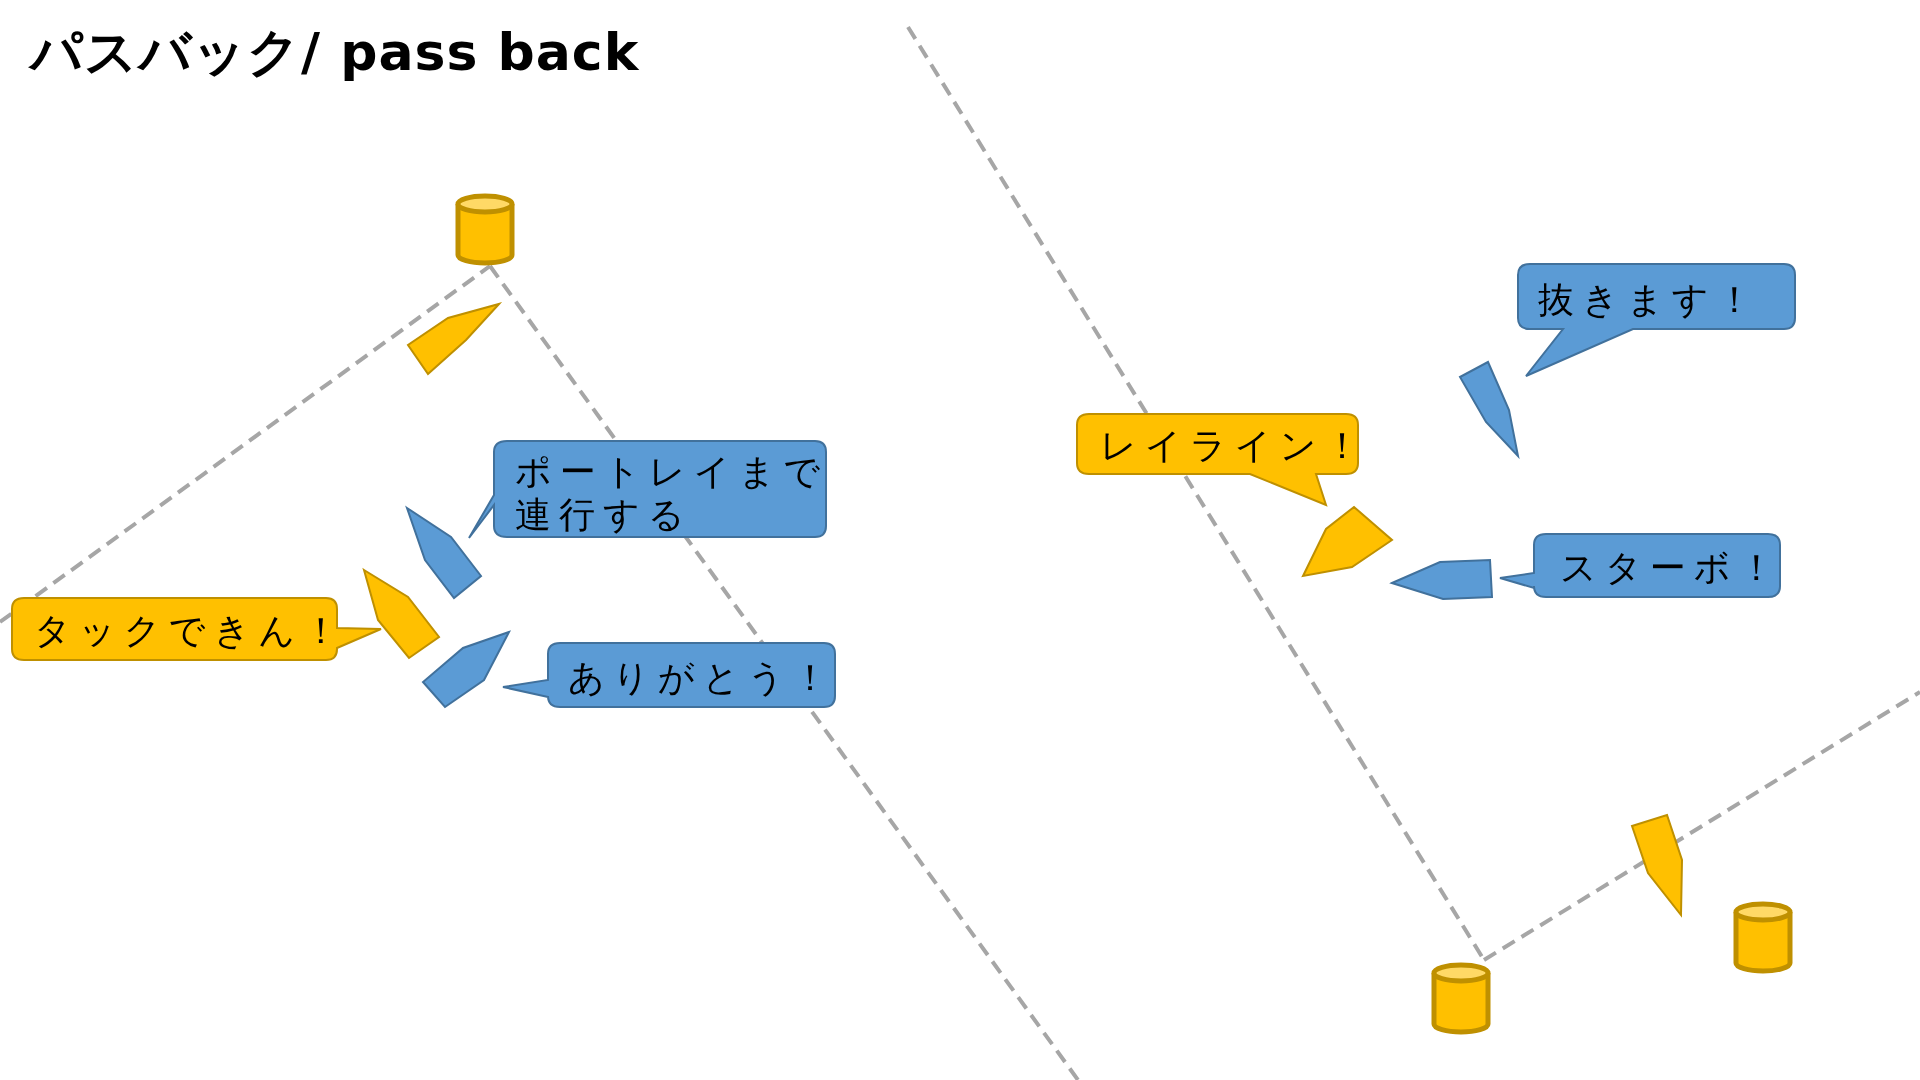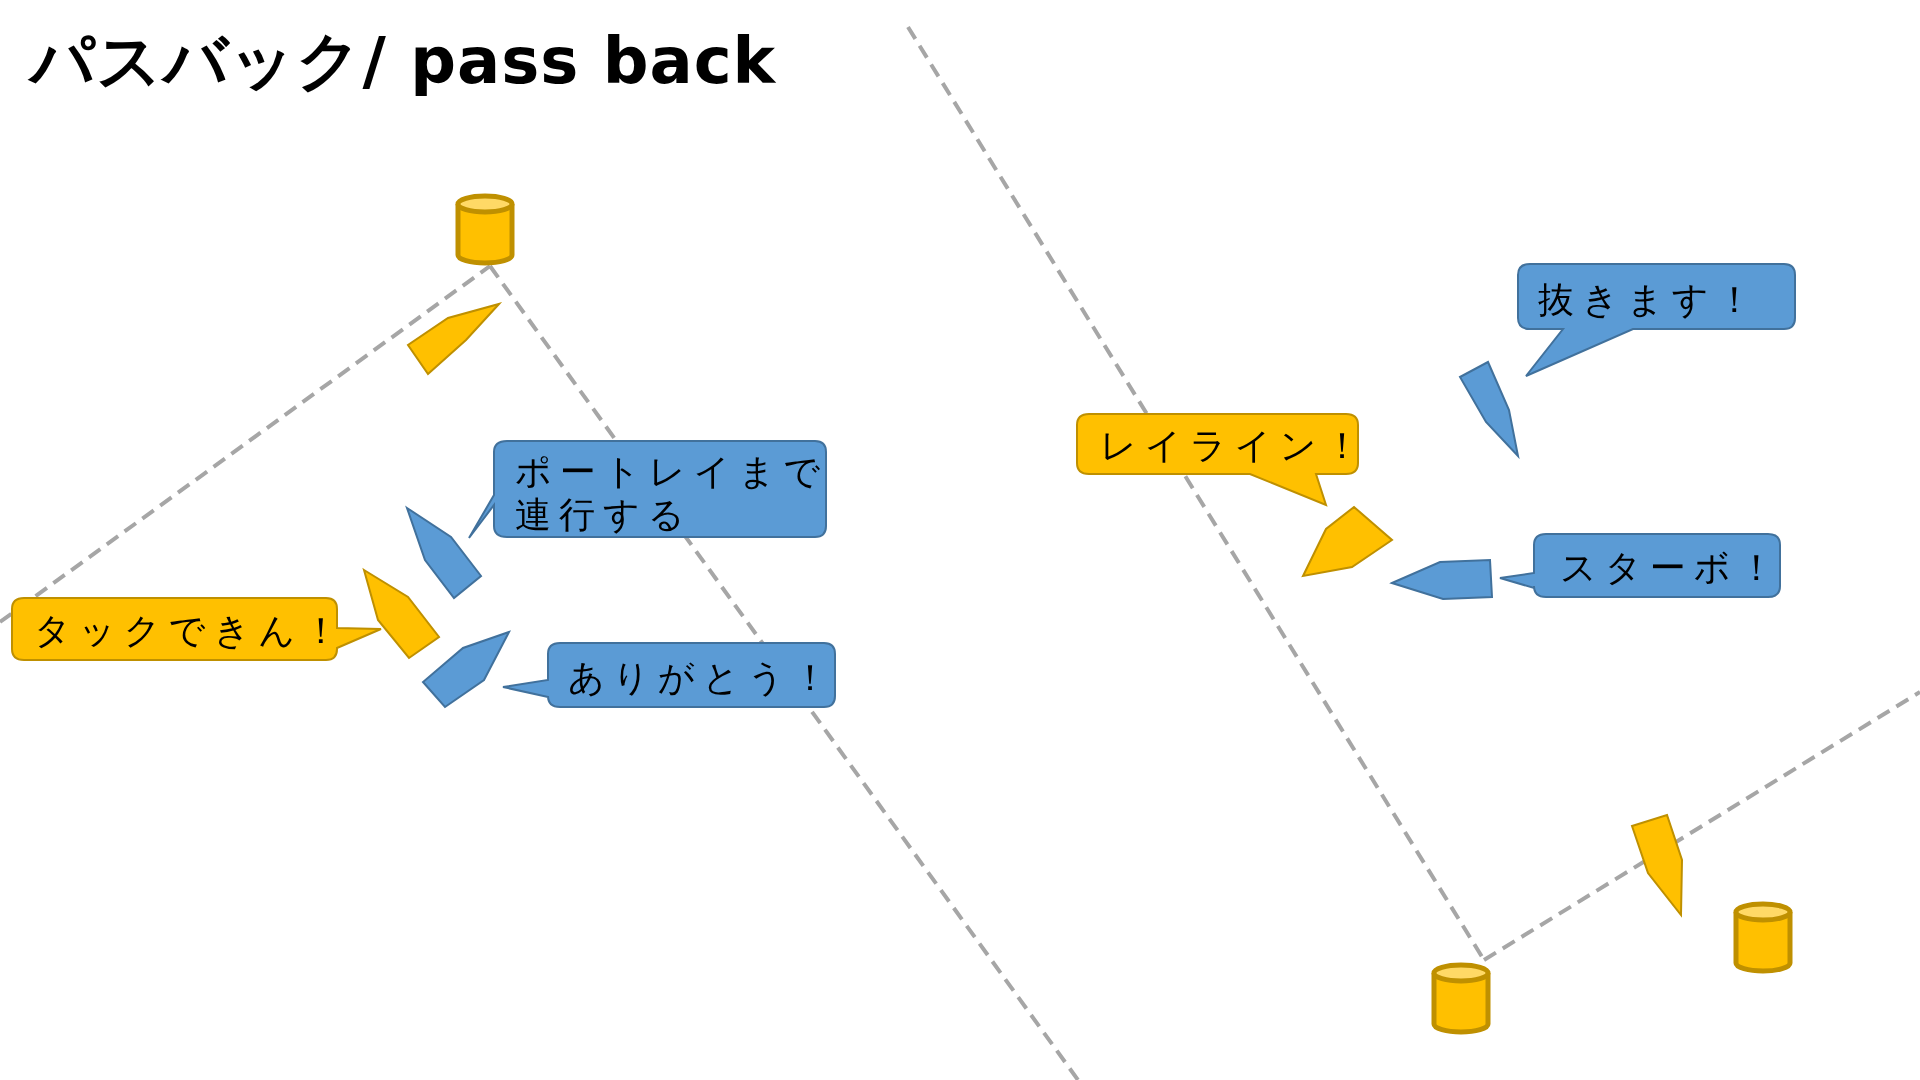--- a/index.html
+++ b/index.html
@@ -1,18 +1,18 @@
 <!DOCTYPE html>
 <html><head>
 <meta charset="utf-8">
 <style>
   html, body { margin: 0; padding: 0; background: #ffffff; }
   body { width: 1920px; height: 1080px; position: relative; overflow: hidden;
          font-family: "DejaVu Sans", sans-serif; }
-  #title { position: absolute; left: 30px; top: 18px; font-size: 64px; font-weight: bold;
+  #title { position: absolute; left: 30px; top: 18px; font-size: 52px; font-weight: bold;
            color: #000; font-family: "DejaVu Sans", sans-serif; letter-spacing: 1px; white-space: nowrap; }
   #stage { position: absolute; left: 0; top: 0; }
   .bubble-text { font-family: "DejaVu Sans", sans-serif; font-size: 36px; fill: #000; letter-spacing: 8px; }
 </style>
 </head>
 <body>
 
 <div id="title">パスバック/ pass back</div>
 
 <svg id="stage" width="1920" height="1080" viewBox="0 0 1920 1080">

